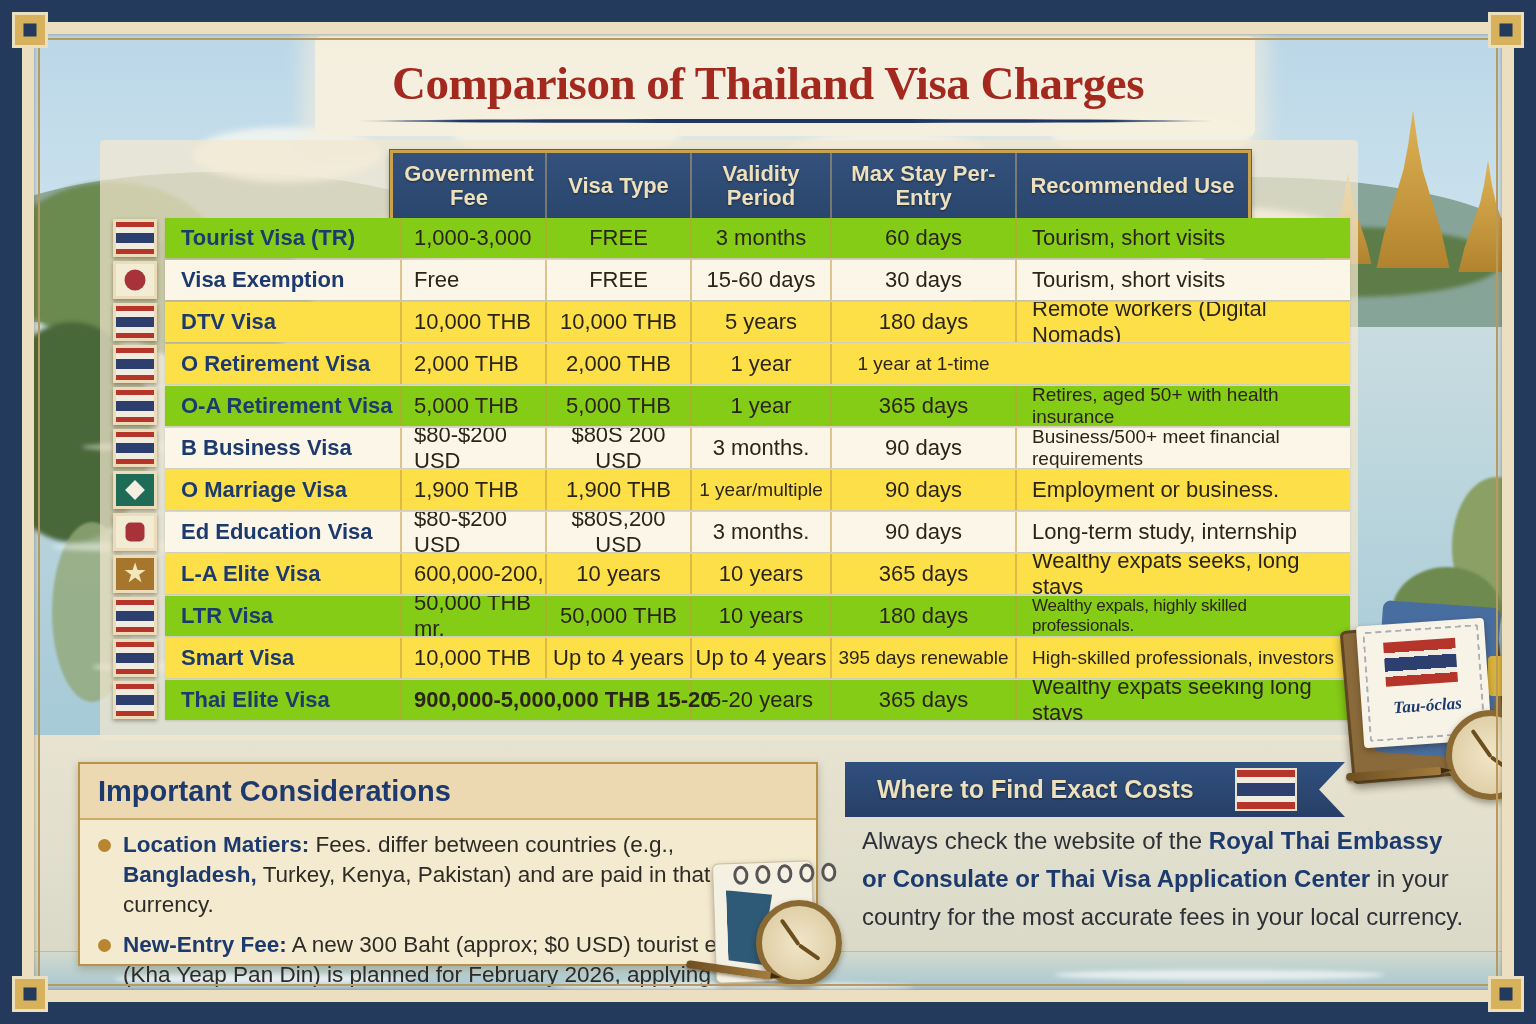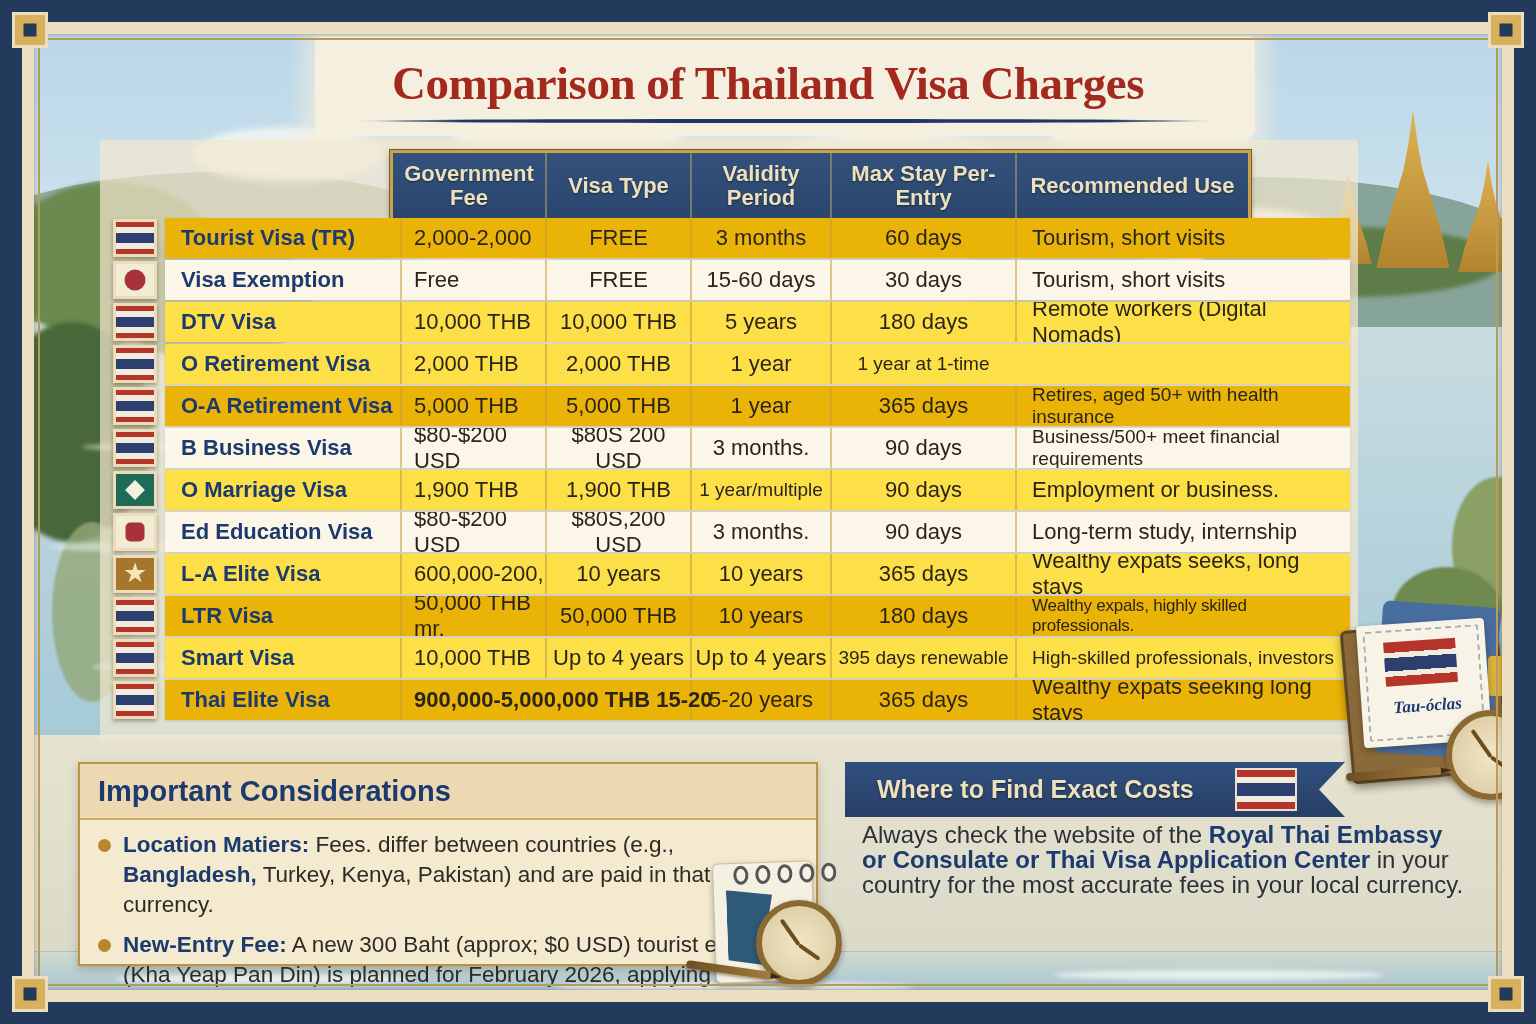--- a/index.html
+++ b/index.html
@@ -75,21 +75,21 @@
   .hcell{display:flex;align-items:center;justify-content:center;text-align:center;
     color:#ece0bd;font-weight:700;font-size:22px;line-height:24px;
     border-left:2px solid rgba(210,180,110,.45);text-shadow:0 1px 2px rgba(0,0,0,.45);}
   .hcell:first-child{border-left:none;}
 
   
   .tbody{position:absolute;left:165px;top:218px;width:1185px;}
   .trow{position:relative;height:40px;margin-bottom:2px;display:grid;
     grid-template-columns:235px 145px 145px 140px 185px 1fr;align-items:stretch;
     box-shadow:0 1px 2px rgba(90,70,30,.18);}
-  .trow.shade-cream{background:#eab308;}
+  .trow.shade-cream{background:#84cc16;}
   .trow.shade-white{background:#fbf6e7;}
   .trow.shade-tan{background:#fde047;}
   .cell{display:flex;align-items:center;font-size:22px;color:#2b2519;
     border-left:2px solid rgba(196,154,66,.55);overflow:hidden;}
   .cell.vname{border-left:none;padding-left:16px;font-weight:700;color:#1c3a6e;font-size:22px;}
   .cell.fee1{padding-left:12px;}
   .cell.fee2,.cell.val,.cell.stay{justify-content:center;text-align:center;}
   .cell.use{padding-left:15px;}
   .cell.sm{font-size:19px;}
   .cell.xs{font-size:17px;letter-spacing:-.2px;}
@@ -128,21 +128,21 @@
   .banner{position:absolute;left:845px;top:762px;width:500px;height:55px;
     background:linear-gradient(#30507f,#273f66);
     clip-path:polygon(0 0,100% 0,calc(100% - 26px) 50%,100% 100%,0 100%);
     display:flex;align-items:center;box-shadow:0 3px 6px rgba(0,0,0,.3);}
   .banner-title{padding-left:32px;font-size:25px;font-weight:700;color:#ece0bd;
     text-shadow:0 1px 2px rgba(0,0,0,.5);}
   .mini-flag{position:absolute;right:52px;top:6px;width:62px;height:43px;
     border:2px solid #e8e0cc;box-sizing:border-box;
     background:linear-gradient(#b5352b 0 17%,#f1ece0 17% 33%,#2c3f6e 33% 67%,#f1ece0 67% 83%,#b5352b 83% 100%);}
   .body-right{position:absolute;left:862px;top:822px;width:608px;margin:0;
-    font-size:24px;line-height:25px;color:#2e3038;}
+    font-size:24px;line-height:38px;color:#2e3038;}
   .body-right .b{font-weight:700;color:#1c3a6e;}
 
   
   .watch{position:absolute;border-radius:50%;background:radial-gradient(#f1e6c8,#d9c79c);
     border:6px solid #8a6a32;box-shadow:0 3px 6px rgba(40,30,10,.4);}
   .watch::before,.watch::after{content:"";position:absolute;left:50%;top:50%;height:4px;
     background:#6b4e1d;transform-origin:0 50%;border-radius:2px;}
   .watch::before{width:42%;transform:rotate(-125deg);}
   .watch::after{width:34%;transform:rotate(35deg);}
 
@@ -241,21 +241,21 @@
     <div class="hcell">Government Fee</div>
     <div class="hcell">Visa Type</div>
     <div class="hcell">Validity Period</div>
     <div class="hcell">Max Stay Per-Entry</div>
     <div class="hcell">Recommended Use</div>
   </div>
   <div class="tbody">
       <div class="trow shade-cream">
         <div class="flag thai-flag"></div>
         <div class="cell vname">Tourist Visa (TR)</div>
-        <div class="cell fee1">2,000-2,000</div>
+        <div class="cell fee1">1,000-3,000</div>
         <div class="cell fee2">FREE</div>
         <div class="cell val">3 months</div>
         <div class="cell stay">60 days</div>
         <div class="cell use">Tourism, short visits</div>
       </div>
       <div class="trow shade-white">
         <div class="flag red-circle-flag"></div>
         <div class="cell vname">Visa Exemption</div>
         <div class="cell fee1">Free</div>
         <div class="cell fee2">FREE</div>

